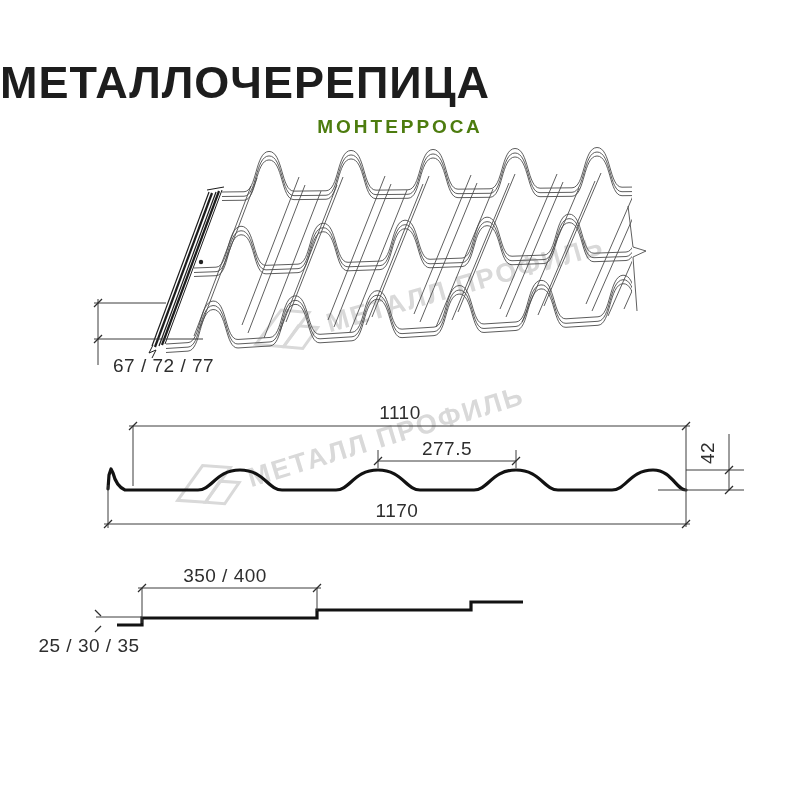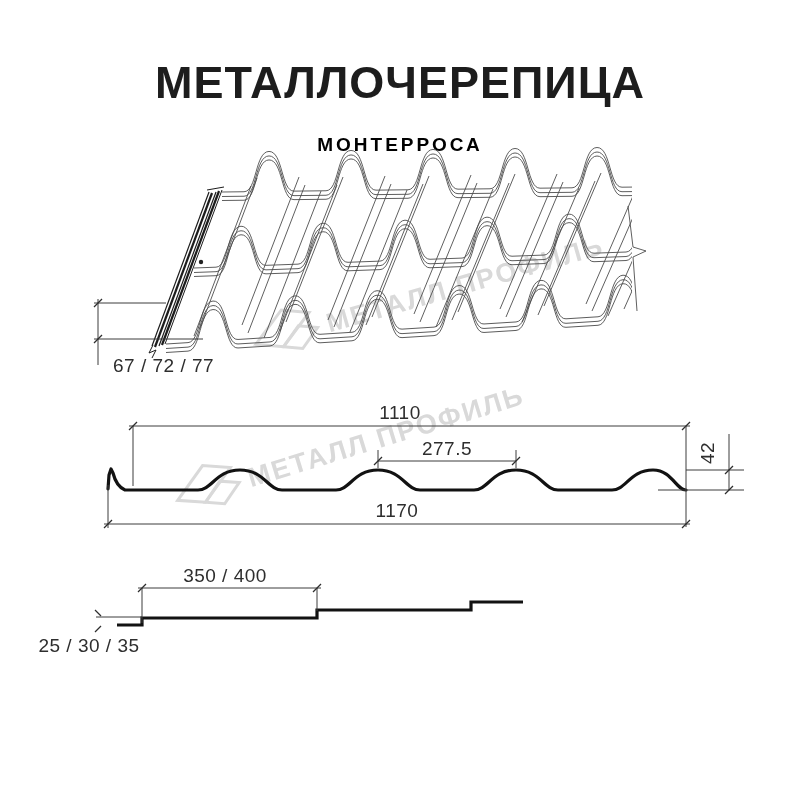--- a/index.html
+++ b/index.html
@@ -1,26 +1,26 @@
 <!DOCTYPE html>
 <html><head>
 <meta charset="utf-8">
 <style>
   html,body{margin:0;padding:0;}
   body{
     width:800px;height:800px;background:#ffffff;position:relative;overflow:hidden;
     font-family:"Liberation Sans", sans-serif;
   }
   .title{
-    position:absolute;top:60px;left:0;width:800px;text-align:center;
+    position:absolute;top:60px;left:0;width:800px;text-align:left;
     font-size:45px;font-weight:800;letter-spacing:1px;color:#1d1d1d;line-height:1.0;
   }
   .subtitle{
     position:absolute;top:116px;left:0;width:800px;text-align:center;
-    font-size:19px;font-weight:700;letter-spacing:3px;color:#000000;margin-top:18px;
+    font-size:19px;font-weight:700;letter-spacing:3px;color:#4d7c0f;
   }
   svg text{
     font-family:"Liberation Sans", sans-serif;
     fill:#2e2e2e;font-size:19px;letter-spacing:0.5px;
   }
   text.wm{
     font-size:27px;font-weight:700;fill:#d9d9d9;letter-spacing:2px;
   }
   .thin{stroke:#3c3c3c;stroke-width:1;fill:none;}
   .thin3d{stroke:#4d4d4d;stroke-width:0.9;fill:none;}

